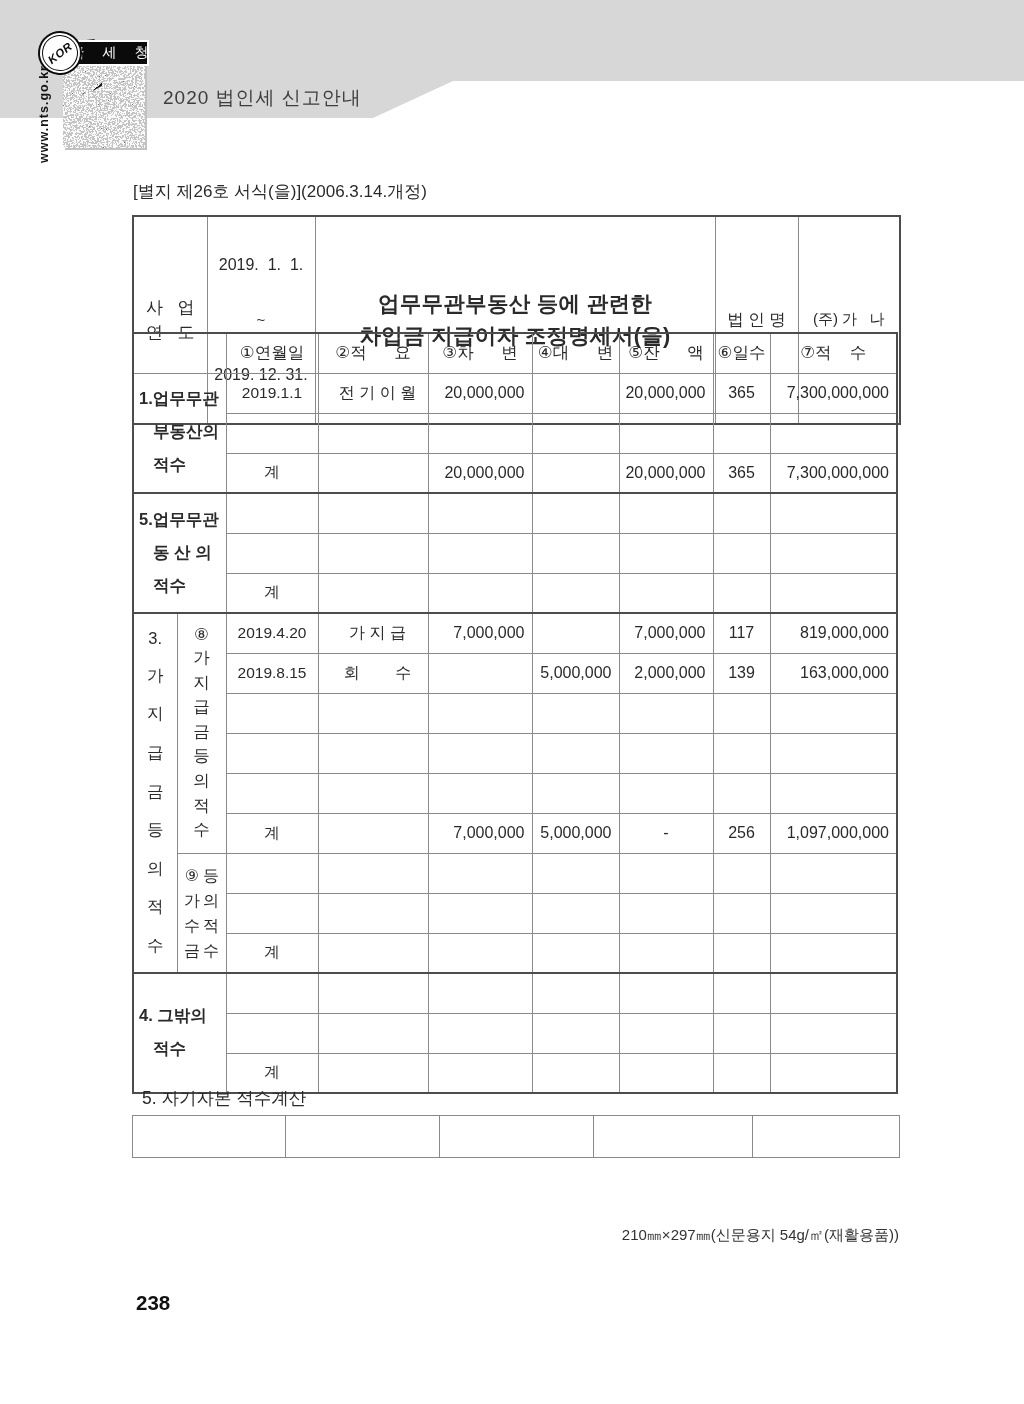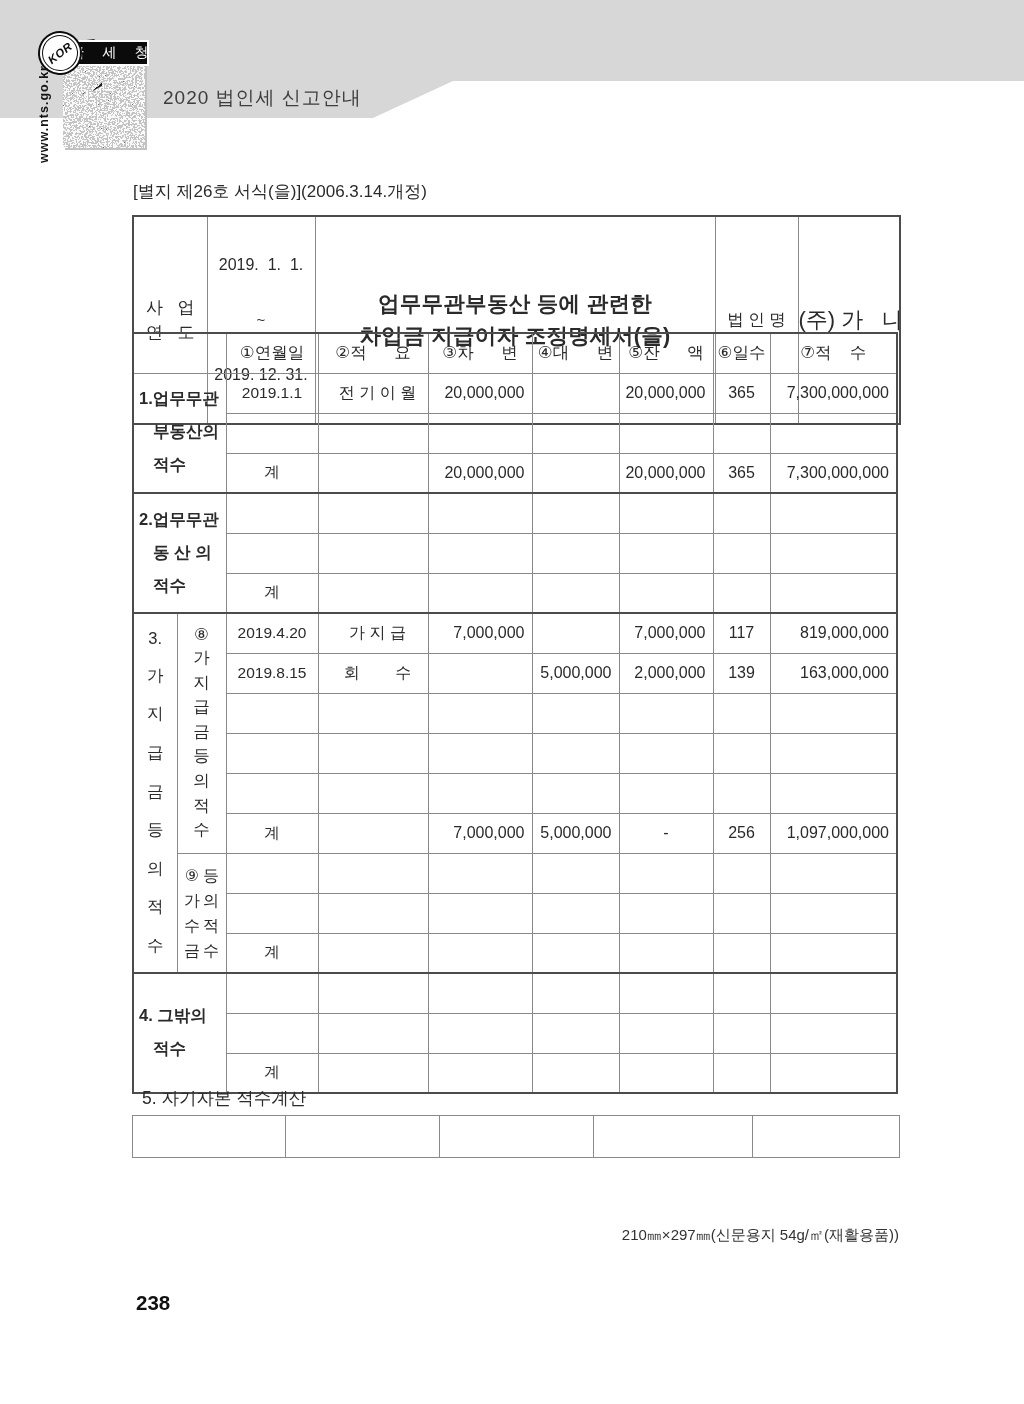--- a/index.html
+++ b/index.html
@@ -52,21 +52,21 @@
   td,th{border:1px solid #8a8a8a;font-weight:normal;overflow:hidden;box-sizing:border-box;
         font-size:16px;color:#2a2a2a;padding:0;}
   
   .head-table{position:absolute;left:132px;top:215px;width:767px;height:82px;border:2px solid #4c4c4c;}
   .biz-year{padding:0 12px;}
   .biz-year .jrow{display:flex;justify-content:space-between;font-size:17px;line-height:25px;}
   .period{text-align:center;font-size:16px;line-height:1.2;white-space:pre;}
   .period .tilde{font-size:15px;line-height:14px;}
   .form-title{text-align:center;font-weight:bold;font-size:21.5px;line-height:1.5;letter-spacing:.3px;}
   .corp-label{text-align:center;font-size:16.5px;white-space:pre;}
-  .corp-name{text-align:center;font-size:22px;white-space:pre;}
+  .corp-name{text-align:center;font-size:15px;white-space:pre;}
   
   .main-table{position:absolute;left:132px;top:332px;width:764px;border:2px solid #4c4c4c;}
   .main-table tr{height:40px;}
   .main-table th{font-size:16.5px;white-space:pre;text-align:center;}
   .c-date{text-align:center;font-size:15.5px;white-space:pre;}
   .c-desc{text-align:center;padding-left:9px;font-size:16px;white-space:pre;}
   .c-num{text-align:right;padding-right:7px;font-size:16px;}
   .c-days{text-align:center;font-size:16px;}
   .c-center{text-align:center;padding-right:0;}
   tr.sep td{border-top:2px solid #4c4c4c;}
@@ -211,21 +211,21 @@
     <td class="c-desc"></td>
     <td class="c-num">20,000,000</td>
     <td class="c-num"></td>
     <td class="c-num">20,000,000</td>
     <td class="c-days">365</td>
     <td class="c-num">7,300,000,000</td>
   </tr>
 
   <tr class="sep">
     <td class="sec-label" colspan="2" rowspan="3">
-      <p>2.업무무관</p>
+      <p>5.업무무관</p>
       <p>동 산 의</p>
       <p>적수</p>
     </td>
     <td class="c-date"></td>
     <td class="c-desc"></td>
     <td class="c-num"></td>
     <td class="c-num"></td>
     <td class="c-num"></td>
     <td class="c-days"></td>
     <td class="c-num"></td>

